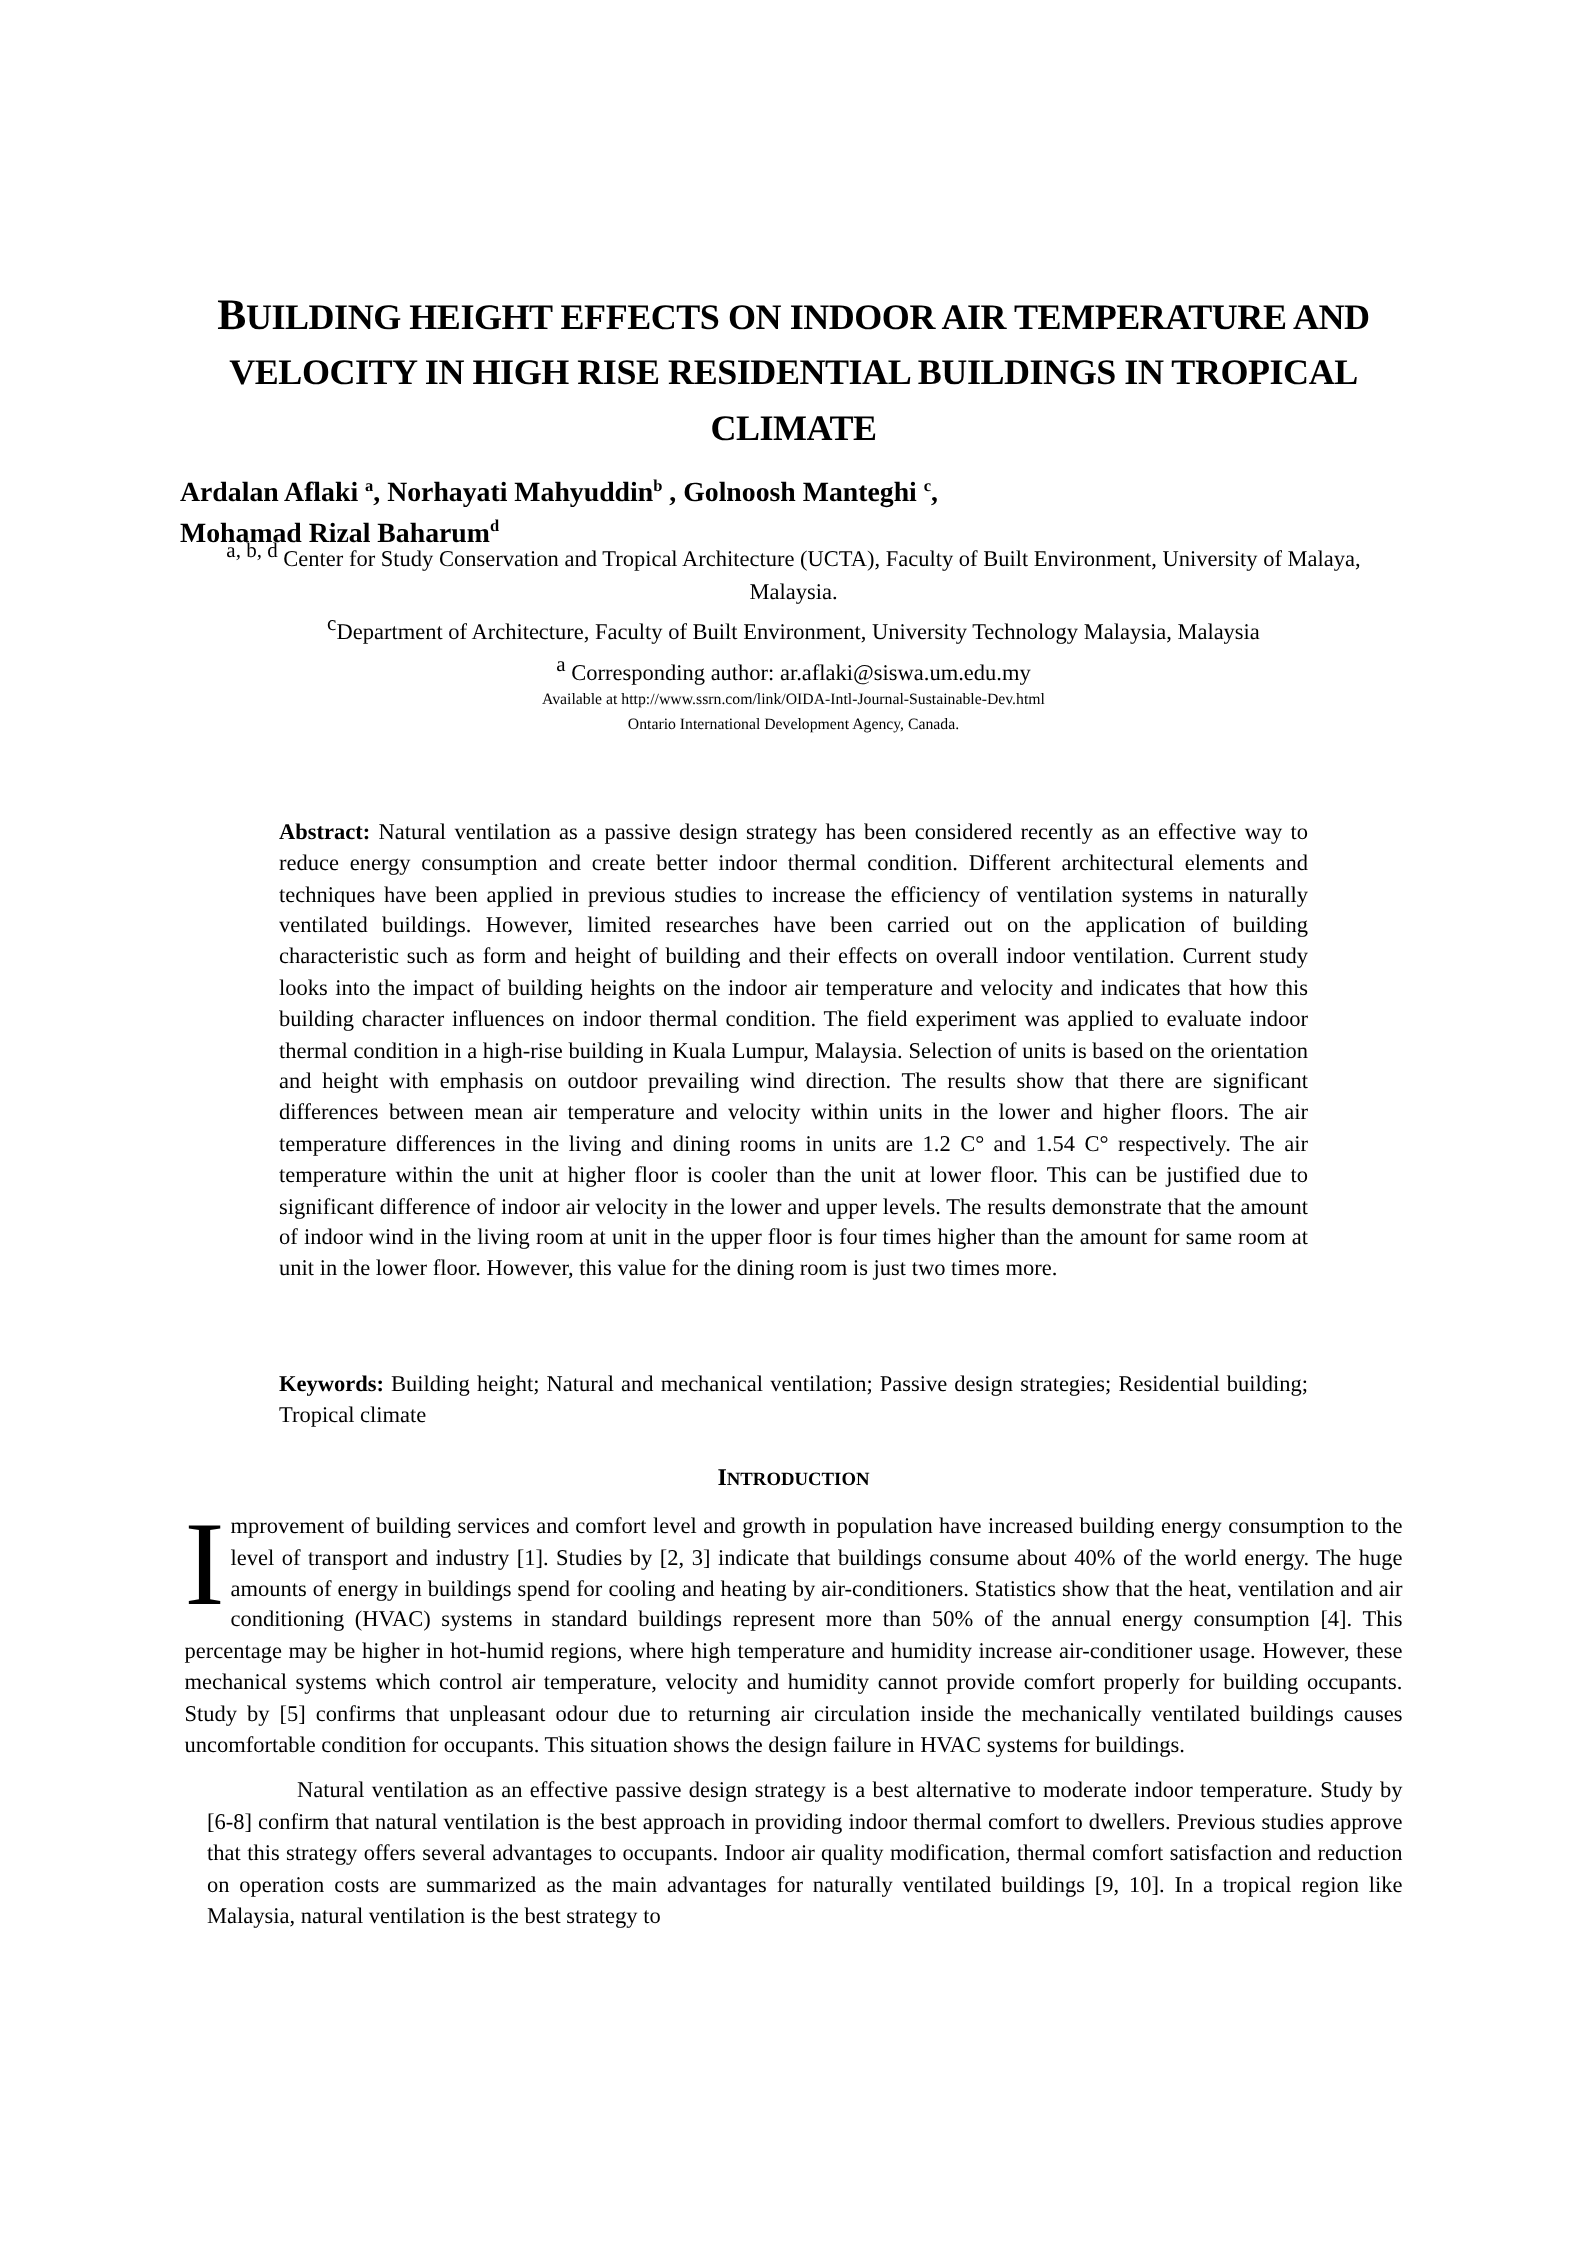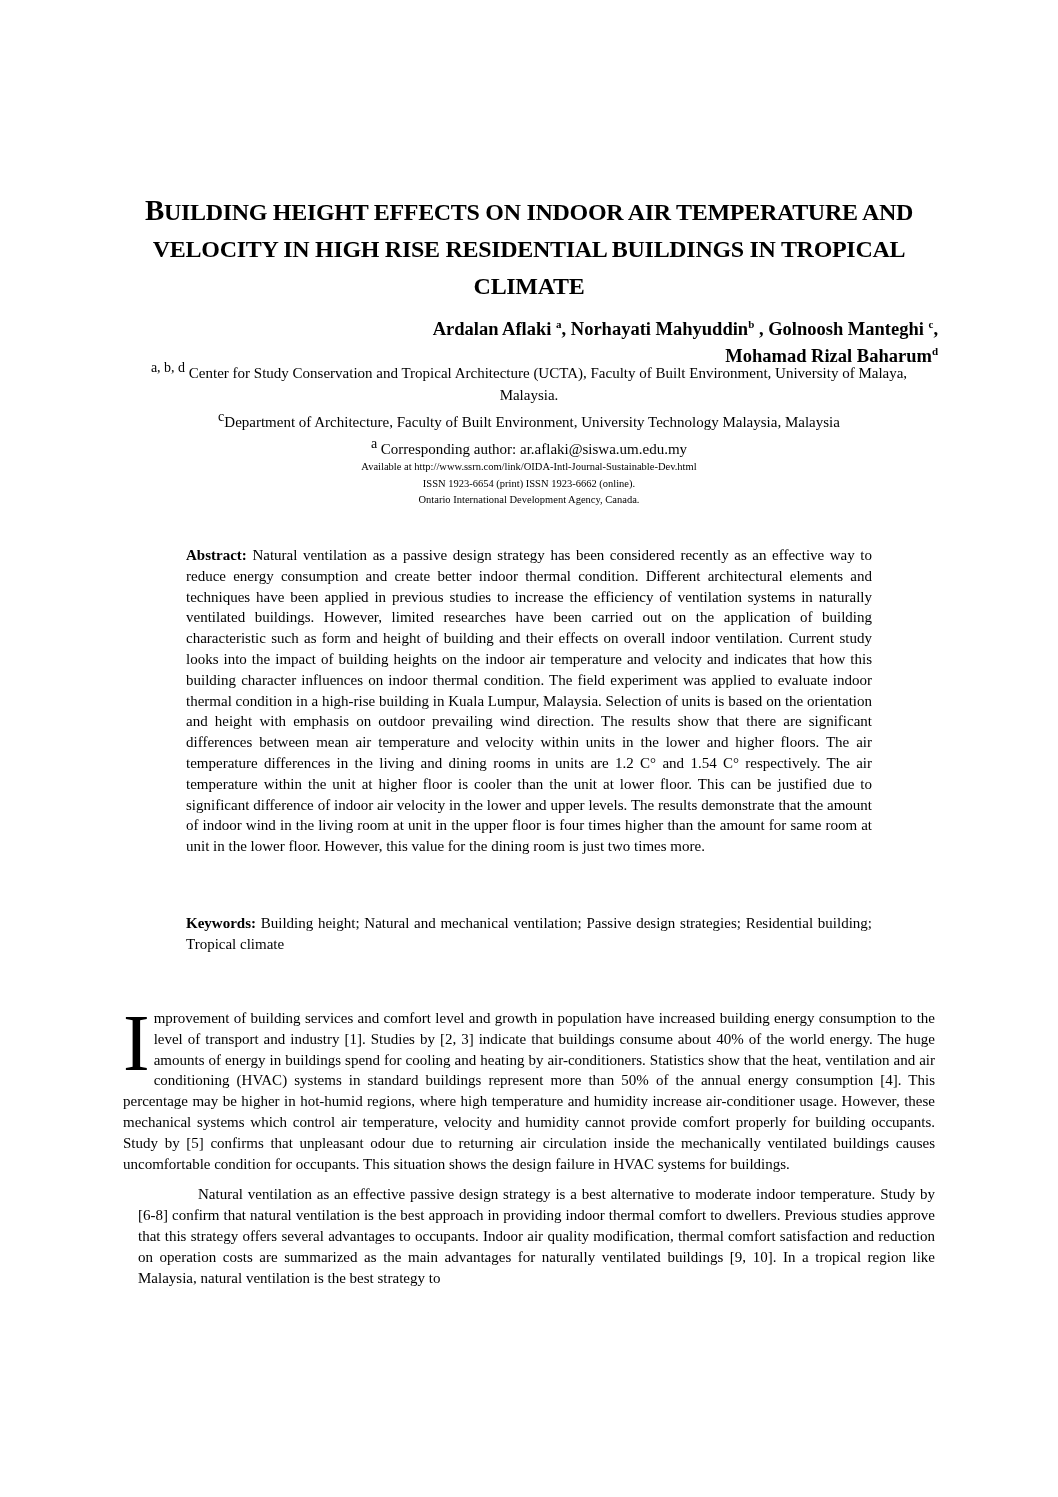--- a/index.html
+++ b/index.html
@@ -32,21 +32,21 @@
       font-size: 24px;
       line-height: 37px;
       letter-spacing: -0.3px;
     }
     .title .first-big { font-size: 29px; }
     .authors {
       position: absolute;
       left: 120px;
       width: 818px;
       top: 313px;
-      text-align: right;
+      text-align: left;
       font-weight: bold;
       font-size: 18.5px;
       line-height: 22px;
     }
     .authors sup { font-size: 11px; font-weight: bold; }
     .affils {
       position: absolute;
       left: 120px;
       width: 818px;
       top: 357px;
@@ -132,27 +132,27 @@
   </div>
 
   <div class="affils">
     <div><sup>a, b, d</sup> <span>Center for Study Conservation and Tropical Architecture (UCTA), Faculty of Built Environment, University of Malaya, Malaysia.</span></div>
     <div><sup>c</sup><span>Department of Architecture, Faculty of Built Environment, University Technology Malaysia, Malaysia</span></div>
     <div><sup>a</sup> <span>Corresponding author: ar.aflaki@siswa.um.edu.my</span></div>
   </div>
 
   <div class="avail">
     <div>Available at http://www.ssrn.com/link/OIDA-Intl-Journal-Sustainable-Dev.html</div>
-    <div>ISSN 1923-6654 (print) ISSN 1923-6662 (online).</div>
     <div>Ontario International Development Agency, Canada.</div>
   </div>
 
   <div class="abstract"><b>Abstract:</b> <span>Natural ventilation as a passive design strategy has been considered recently as an effective way to reduce energy consumption and create better indoor thermal condition. Different architectural elements and techniques have been applied in previous studies to increase the efficiency of ventilation systems in naturally ventilated buildings. However, limited researches have been carried out on the application of building characteristic such as form and height of building and their effects on overall indoor ventilation. Current study looks into the impact of building heights on the indoor air temperature and velocity and indicates that how this building character influences on indoor thermal condition. The field experiment was applied to evaluate indoor thermal condition in a high-rise building in Kuala Lumpur, Malaysia. Selection of units is based on the orientation and height with emphasis on outdoor prevailing wind direction. The results show that there are significant differences between mean air temperature and velocity within units in the lower and higher floors. The air temperature differences in the living and dining rooms in units are 1.2 C° and 1.54 C° respectively. The air temperature within the unit at higher floor is cooler than the unit at lower floor. This can be justified due to significant difference of indoor air velocity in the lower and upper levels. The results demonstrate that the amount of indoor wind in the living room at unit in the upper floor is four times higher than the amount for same room at unit in the lower floor. However, this value for the dining room is just two times more.</span></div>
 
   <div class="keywords"><b>Keywords:</b> <span>Building height; Natural and mechanical ventilation; Passive design strategies; Residential building; Tropical climate</span></div>
 
+  <div class="section-head"><span class="cap">I</span><span>NTRODUCTION</span></div>
 
   <div class="intro">
     <p><span class="dropcap">I</span><span>mprovement of building services and comfort level and growth in population have increased building energy consumption to the level of transport and industry [1]. Studies by [2, 3] indicate that buildings consume about 40% of the world energy. The huge amounts of energy in buildings spend for cooling and heating by air-conditioners. Statistics show that the heat, ventilation and air conditioning (HVAC) systems  in standard buildings represent more than 50% of the annual energy consumption [4]. This percentage may be higher in hot-humid regions, where high temperature and humidity increase air-conditioner usage. However, these mechanical systems which control air temperature, velocity and humidity cannot provide comfort properly for building occupants. Study by [5] confirms that unpleasant odour due to returning air circulation inside the mechanically ventilated buildings causes uncomfortable condition for occupants. This situation shows the design failure in HVAC systems for buildings.</span></p>
     <p class="indent">Natural ventilation as an effective passive design strategy is a best alternative to moderate indoor temperature. Study by [6-8] confirm that natural ventilation is the best approach in providing indoor thermal comfort to dwellers. Previous studies approve that this strategy offers several advantages to occupants. Indoor air quality modification, thermal comfort satisfaction and reduction on operation costs are summarized as the main advantages for naturally ventilated buildings [9, 10]. In a tropical region like Malaysia, natural ventilation is the best strategy to</p>
   </div>
 
 </div>
 
 </body></html>

